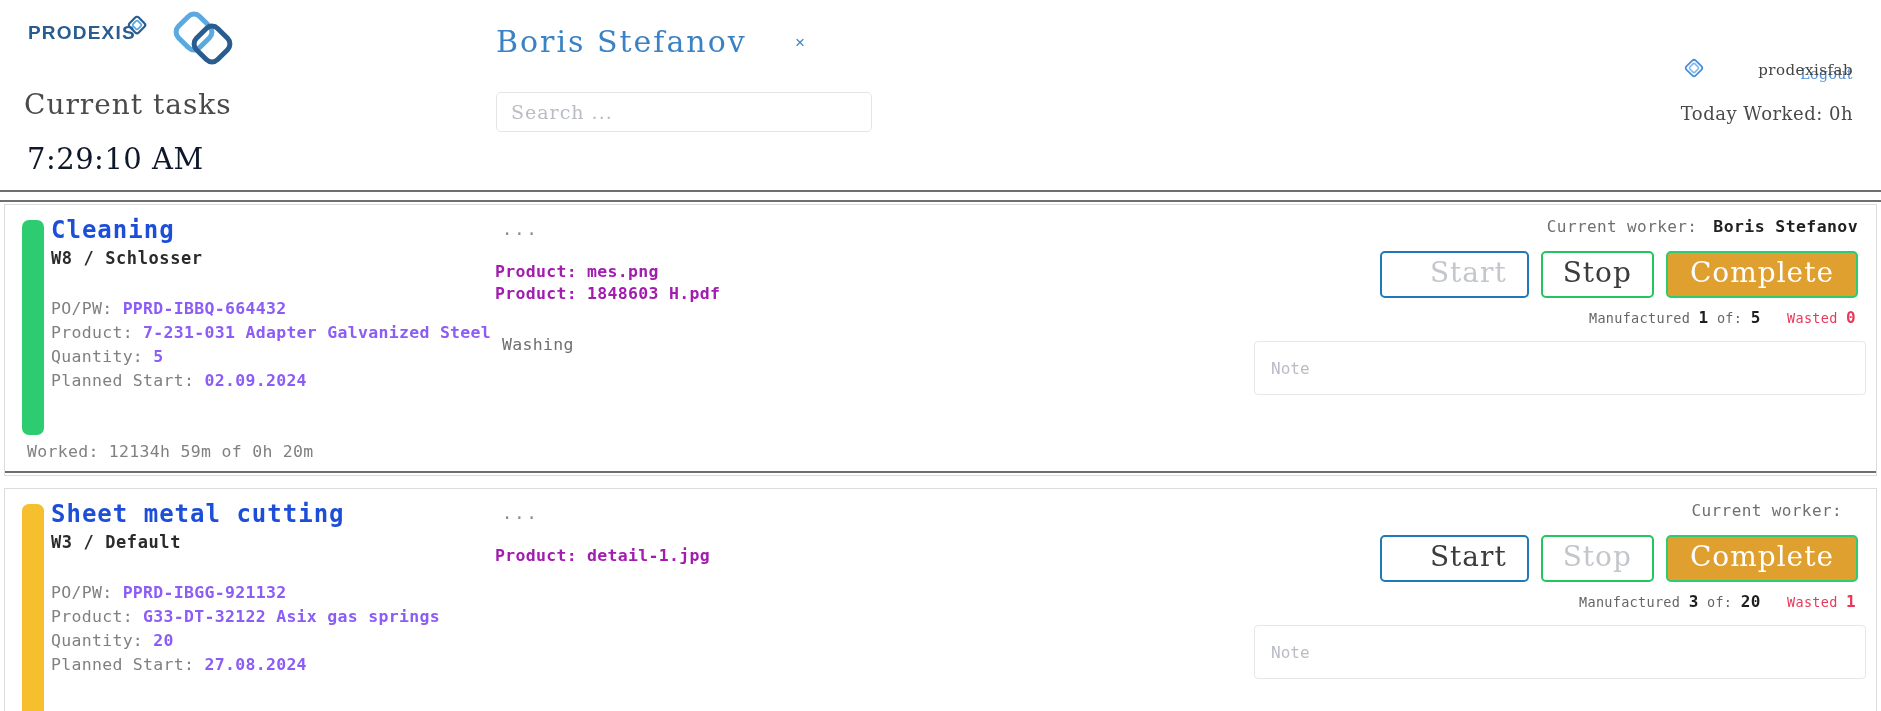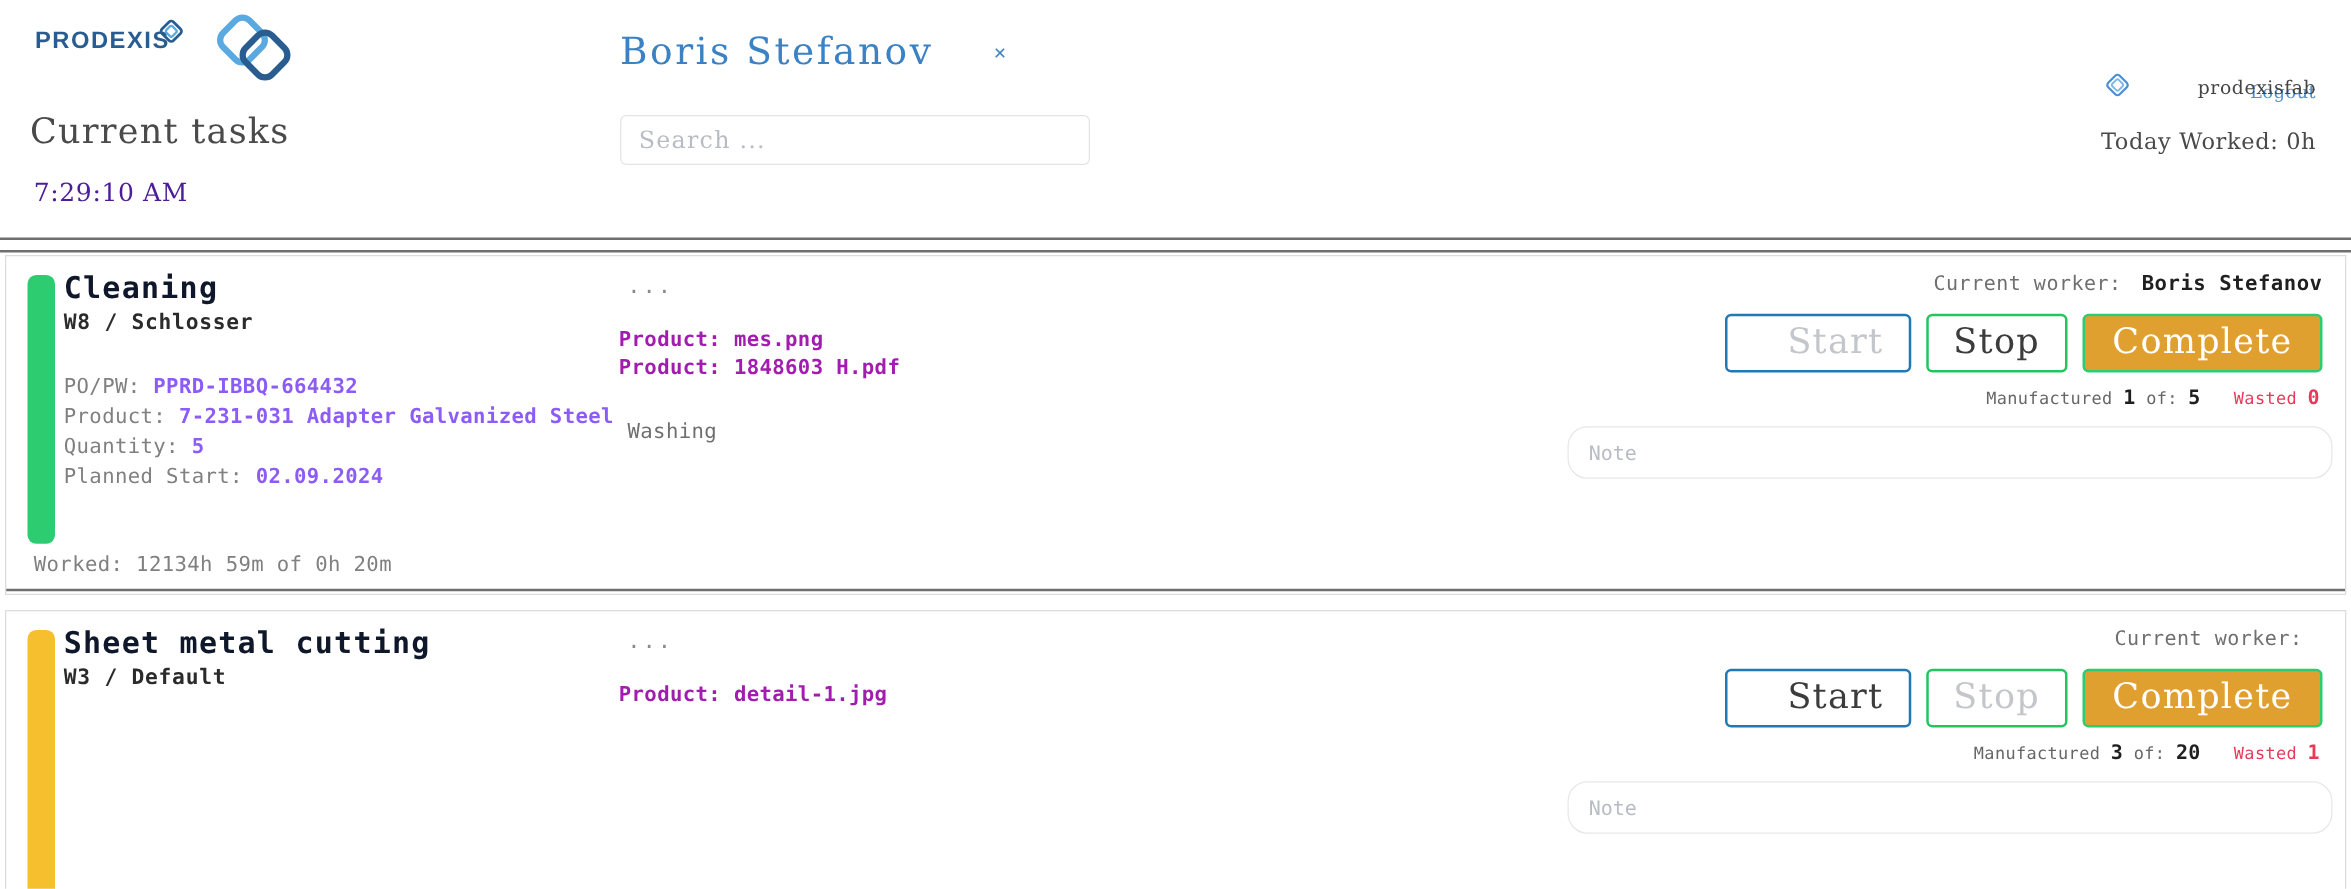--- a/index.html
+++ b/index.html
@@ -28,21 +28,21 @@
   }
   .logo-mark { position: absolute; left: 146px; top: 0px; }
 
   .page-title {
     position: absolute; left: 24px; top: 88px;
     font-size: 28px; color: #4a4a4a; letter-spacing: 1px;
     font-family: "DejaVu Serif", serif;
   }
   .page-clock {
     position: absolute; left: 27px; top: 142px;
-    font-size: 20px; color: #4c1d95; letter-spacing: 0.5px;
+    font-size: 29px; color: #0f172a; letter-spacing: 0.5px;
     font-family: "DejaVu Serif", serif;
   }
 
   .worker-name {
     position: absolute; left: 496px; top: 24px;
     font-size: 30px; color: #3b82c4; letter-spacing: 2px;
     font-family: "DejaVu Serif", serif;
   }
   .worker-close {
     position: absolute; left: 795px; top: 33px;
@@ -100,21 +100,21 @@
 
   .status-bar {
     position: absolute; left: 17px; top: 15px;
     width: 22px; height: 215px;
     border-radius: 7px;
   }
 
   
   .col-left { position: absolute; left: 46px; top: 12px; width: 460px; }
   .task-title {
-    font-size: 24px; font-weight: 700; color: #0f172a;
+    font-size: 24px; font-weight: 700; color: #1d4ed8;
     letter-spacing: 1px; line-height: 1.15;
     font-family: "DejaVu Sans Mono", monospace;
   }
   .task-sub {
     font-size: 17px; font-weight: 700; color: #2b2b2b;
     letter-spacing: 0.6px; margin-top: 3px;
     font-family: "DejaVu Sans Mono", monospace;
   }
   .meta { margin-top: 29px; }
   .meta-row {
@@ -188,22 +188,22 @@
     text-align: right; padding-right: 10px; margin-top: 10px;
     font-size: 13.5px; color: #666; letter-spacing: 0.3px;
     font-family: "DejaVu Sans Mono", monospace;
   }
   .counts .num { color: #1f1f1f; font-weight: 700; font-size: 16px; }
   .counts .wasted-lbl { color: #e8395a; margin-left: 18px; }
   .counts .wasted-num { color: #e8395a; font-weight: 700; font-size: 16px; }
 
   .note-input {
     display: block; margin-top: 14px; margin-left: auto;
-    width: 612px; height: 42px;
-    border: 1px solid #e6e7ea; border-radius: 16px;
+    width: 612px; height: 54px;
+    border: 1px solid #e6e7ea; border-radius: 4px;
     background: #fff; padding: 0 16px;
     font-family: "DejaVu Sans Mono", monospace;
     font-size: 16px; color: #333; outline: none;
   }
   .note-input::placeholder { color: #b9bcc4; }
 
   .bottom-rule {
     position: absolute; left: 0; bottom: 2px; width: 100%;
     border-top: 2px solid #6f6f6f;
   }
@@ -314,20 +314,34 @@
 
     <div class="bottom-rule"></div>
   </div>
 
   <div class="card">
     <div class="status-bar" style="background: rgb(245, 191, 46);"></div>
 
     <div class="col-left">
       <div class="task-title">Sheet metal cutting</div>
       <div class="task-sub">W3 / Default</div>
+      <div class="meta">
+        <div class="meta-row">
+          <span class="lbl">PO/PW:</span> <b>PPRD-IBGG-921132</b>
+        </div>
+        <div class="meta-row">
+          <span class="lbl">Product:</span> <b>G33-DT-32122 Asix gas springs</b>
+        </div>
+        <div class="meta-row">
+          <span class="lbl">Quantity:</span> <b>20</b>
+        </div>
+        <div class="meta-row">
+          <span class="lbl">Planned Start:</span> <b>27.08.2024</b>
+        </div>
+      </div>
     </div>
 
     <div class="col-mid">
       <div class="dots">...</div>
       <div class="doc-list">
             <a class="doc-link">Product: detail-1.jpg</a>
           </div>
       <div class="stage-name"></div>
     </div>
 

